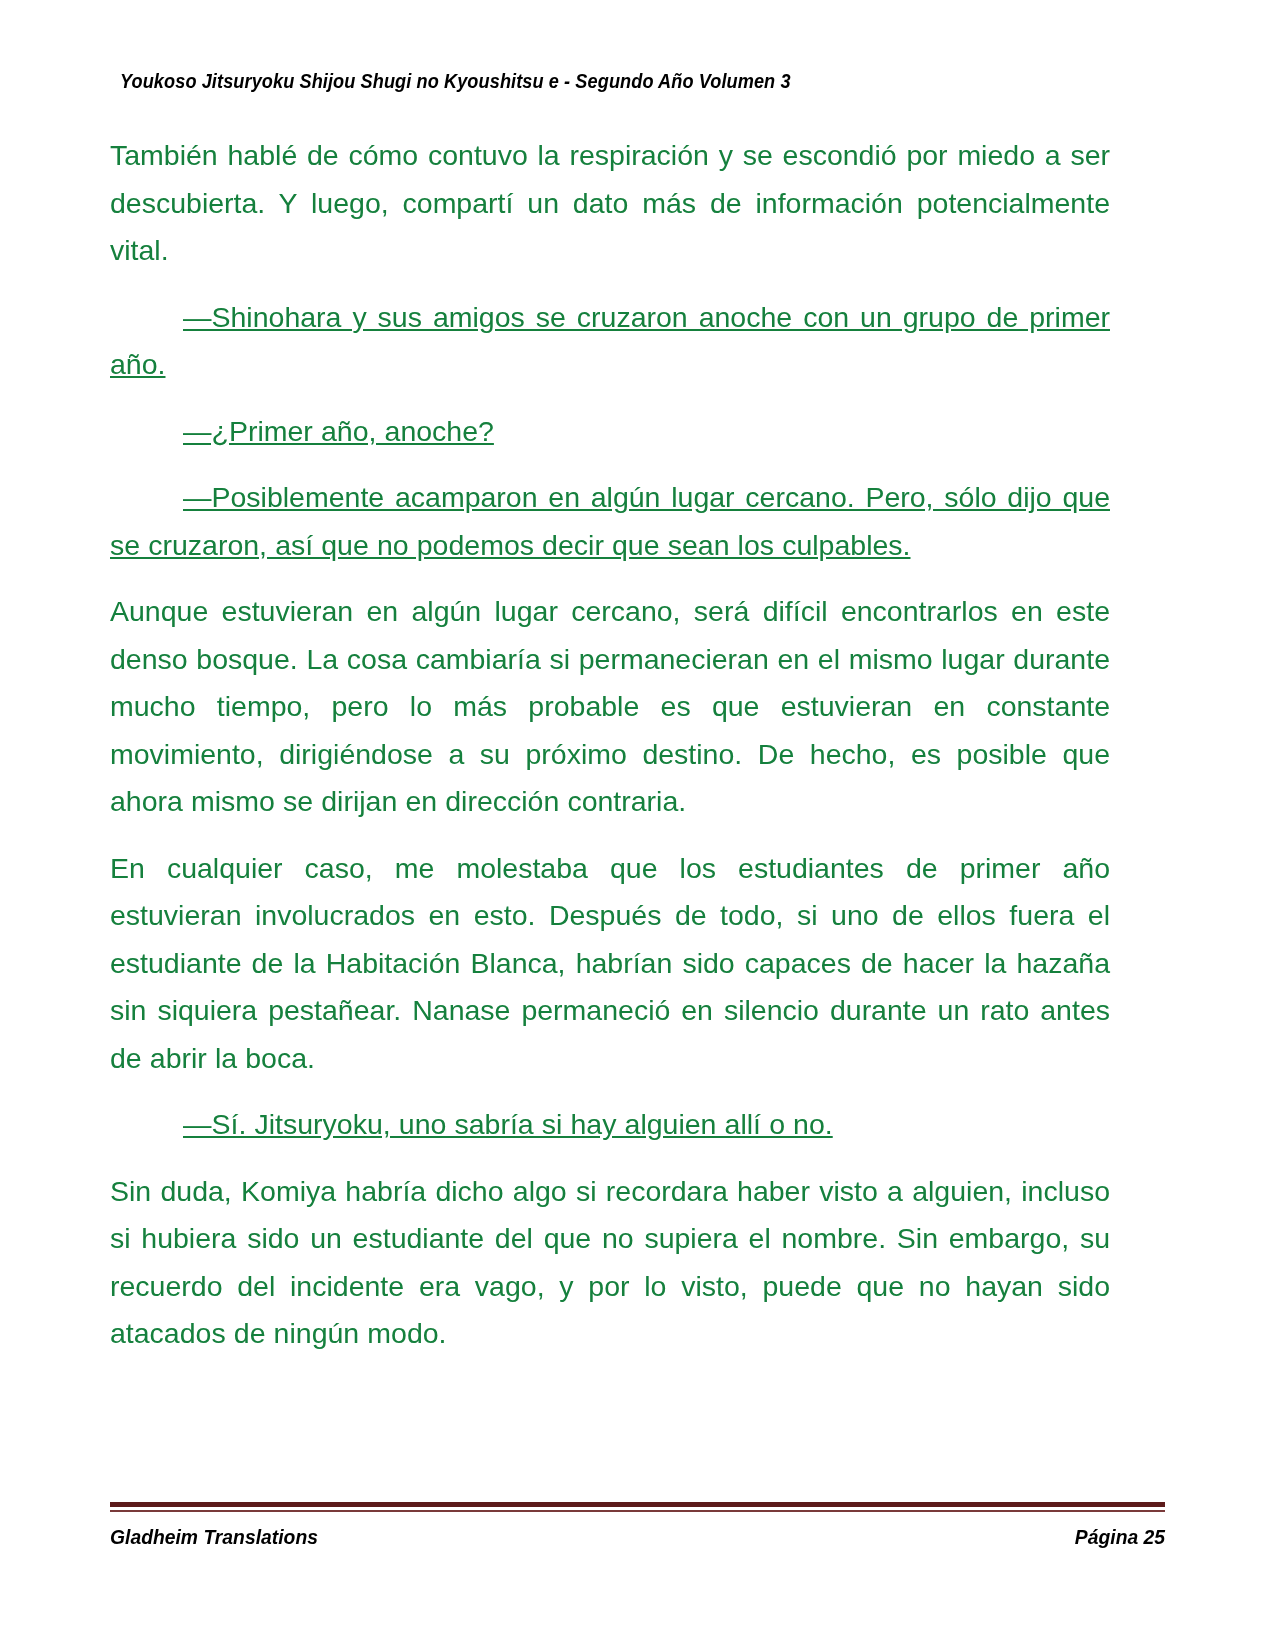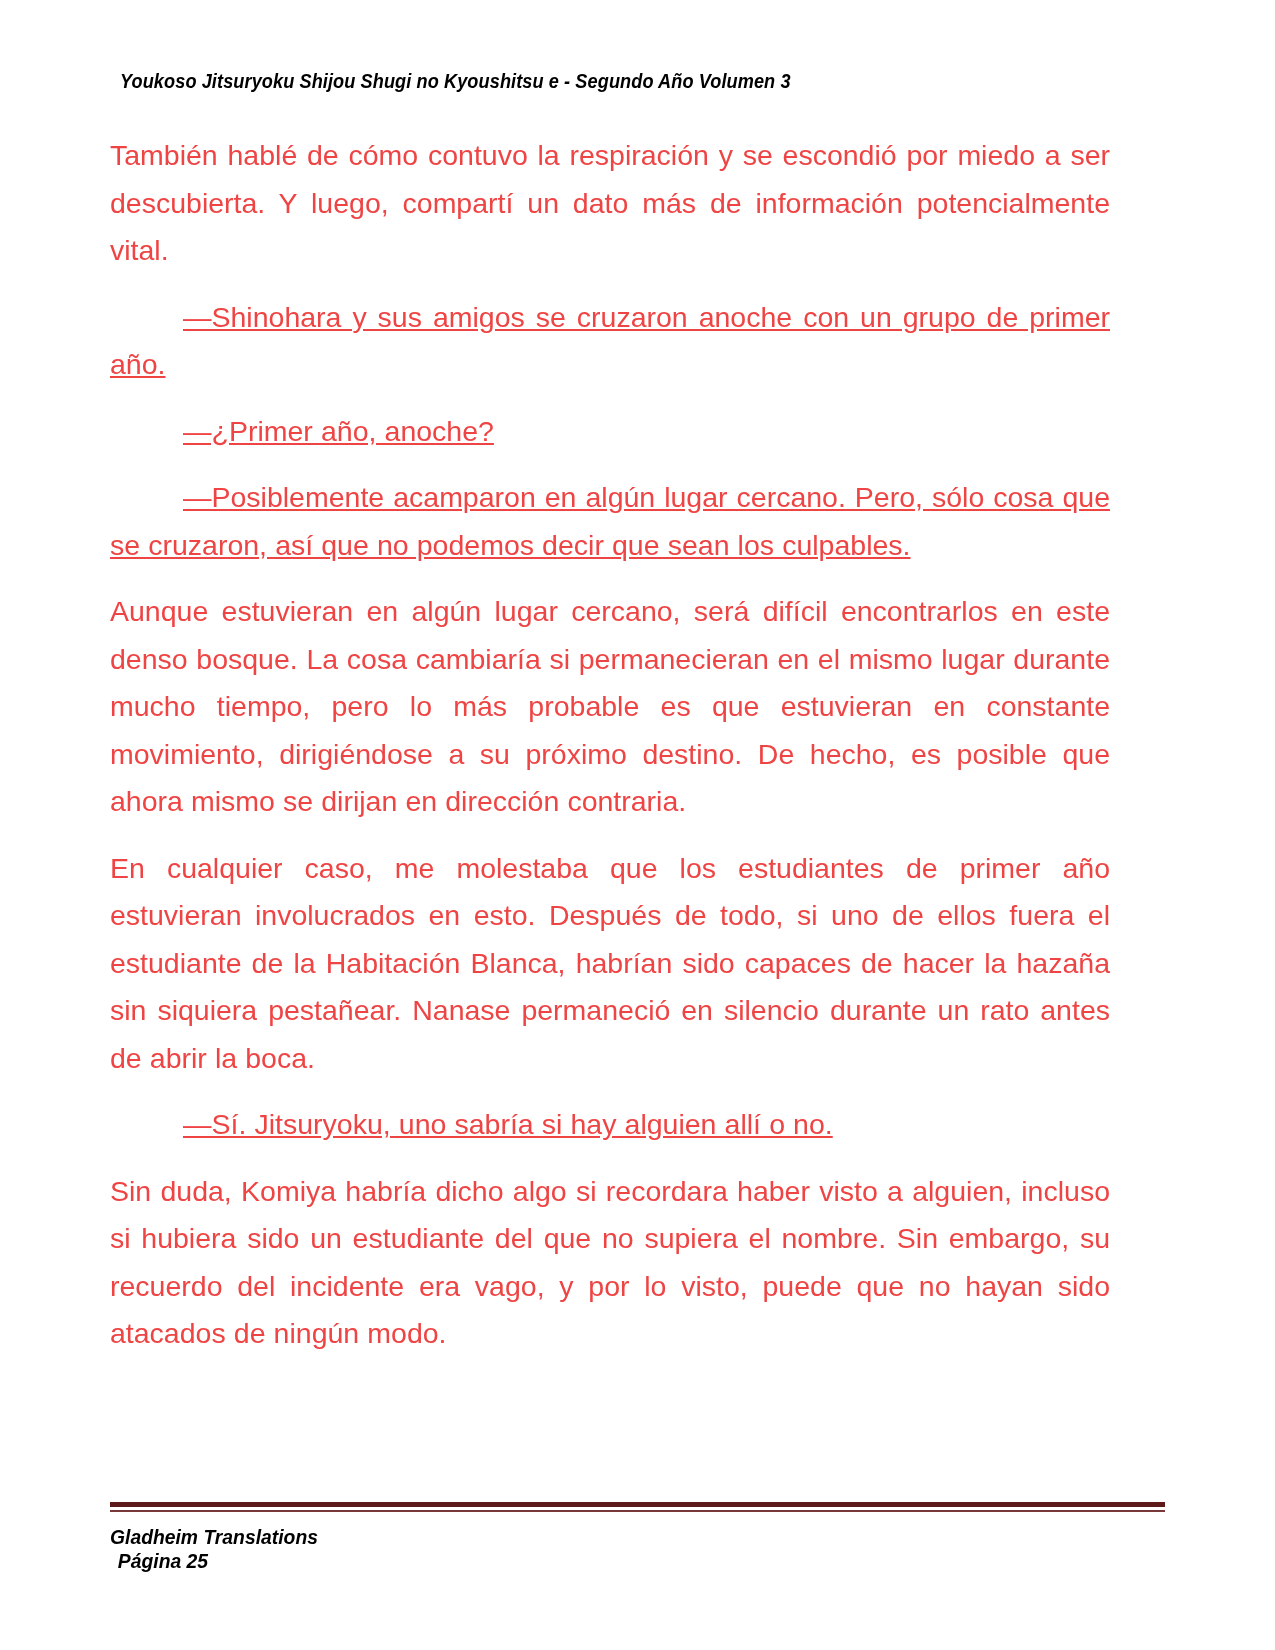--- a/index.html
+++ b/index.html
@@ -44,21 +44,21 @@
     position: absolute;
     top: 132px;
     left: 110px;
     width: 1000px;
   }
 
   .para {
     font-family: "Liberation Sans Narrow", "Liberation Sans", sans-serif;
     font-size: 28.5px;
     line-height: 47.5px;
-    color: #ef4444;
+    color: #15803d;
     text-align: justify;
     text-justify: inter-word;
     margin: 0 0 19px 0;
     word-spacing: 0.2px;
     transform: scaleX(1.0);
   }
 
   .para.indent {
     text-indent: 73px;
     text-decoration: underline;
@@ -92,21 +92,20 @@
     width: 100%;
     height: 2px;
     background: #7a3a3a;
   }
 
   .footer-row {
     display: flex;
     justify-content: space-between;
     align-items: baseline;
     margin-top: 13px;
-    flex-direction: column;
   }
 
   .footer-left, .footer-right {
     font-family: "Liberation Sans Narrow", "Liberation Sans", sans-serif;
     font-weight: bold;
     font-style: italic;
     font-size: 21px;
     color: #000000;
     white-space: nowrap;
     transform: scaleX(0.92);
@@ -121,21 +120,21 @@
 <div class="page">
 
   <div class="page-header">
     <div class="header-title">Youkoso Jitsuryoku Shijou Shugi no Kyoushitsu e - Segundo Año Volumen 3</div>
   </div>
 
   <div class="content">
     <p class="para">También hablé de cómo contuvo la respiración y se escondió por miedo a ser descubierta. Y luego, compartí un dato más de información potencialmente vital.</p>
     <p class="para indent">—Shinohara y sus amigos se cruzaron anoche con un grupo de primer año.</p>
     <p class="para indent">—¿Primer año, anoche?</p>
-    <p class="para indent">—Posiblemente acamparon en algún lugar cercano. Pero, sólo cosa que se cruzaron, así que no podemos decir que sean los culpables.</p>
+    <p class="para indent">—Posiblemente acamparon en algún lugar cercano. Pero, sólo dijo que se cruzaron, así que no podemos decir que sean los culpables.</p>
     <p class="para">Aunque estuvieran en algún lugar cercano, será difícil encontrarlos en este denso bosque. La cosa cambiaría si permanecieran en el mismo lugar durante mucho tiempo, pero lo más probable es que estuvieran en constante movimiento, dirigiéndose a su próximo destino. De hecho, es posible que ahora mismo se dirijan en dirección contraria.</p>
     <p class="para">En cualquier caso, me molestaba que los estudiantes de primer año estuvieran involucrados en esto. Después de todo, si uno de ellos fuera el estudiante de la Habitación Blanca, habrían sido capaces de hacer la hazaña sin siquiera pestañear. Nanase permaneció en silencio durante un rato antes de abrir la boca.</p>
     <p class="para indent">—Sí. Jitsuryoku, uno sabría si hay alguien allí o no.</p>
     <p class="para">Sin duda, Komiya habría dicho algo si recordara haber visto a alguien, incluso si hubiera sido un estudiante del que no supiera el nombre. Sin embargo, su recuerdo del incidente era vago, y por lo visto, puede que no hayan sido atacados de ningún modo.</p>
 
   </div>
 
   <div class="page-footer">
     <div class="footer-rule-thick" style="background: rgb(92, 26, 26);"></div>
     <div class="footer-rule-gap"></div>

